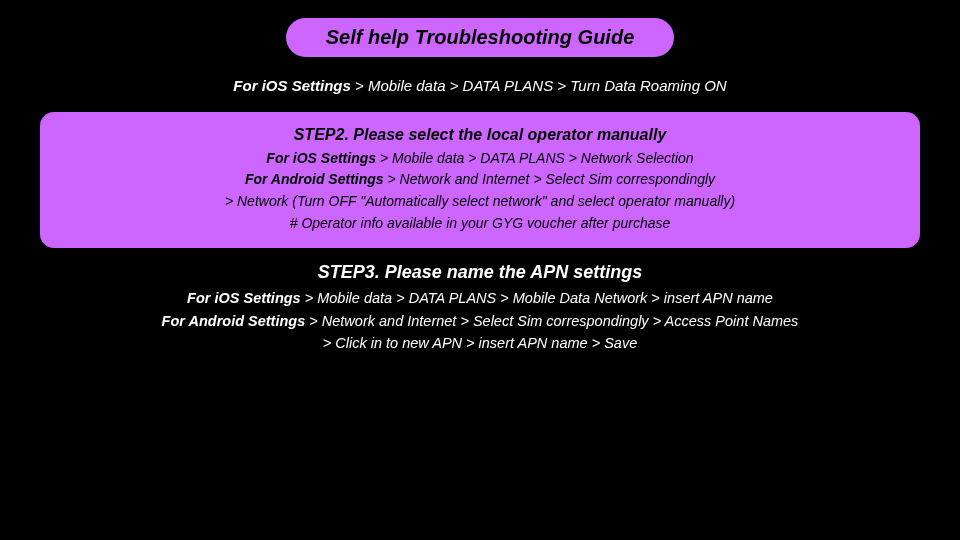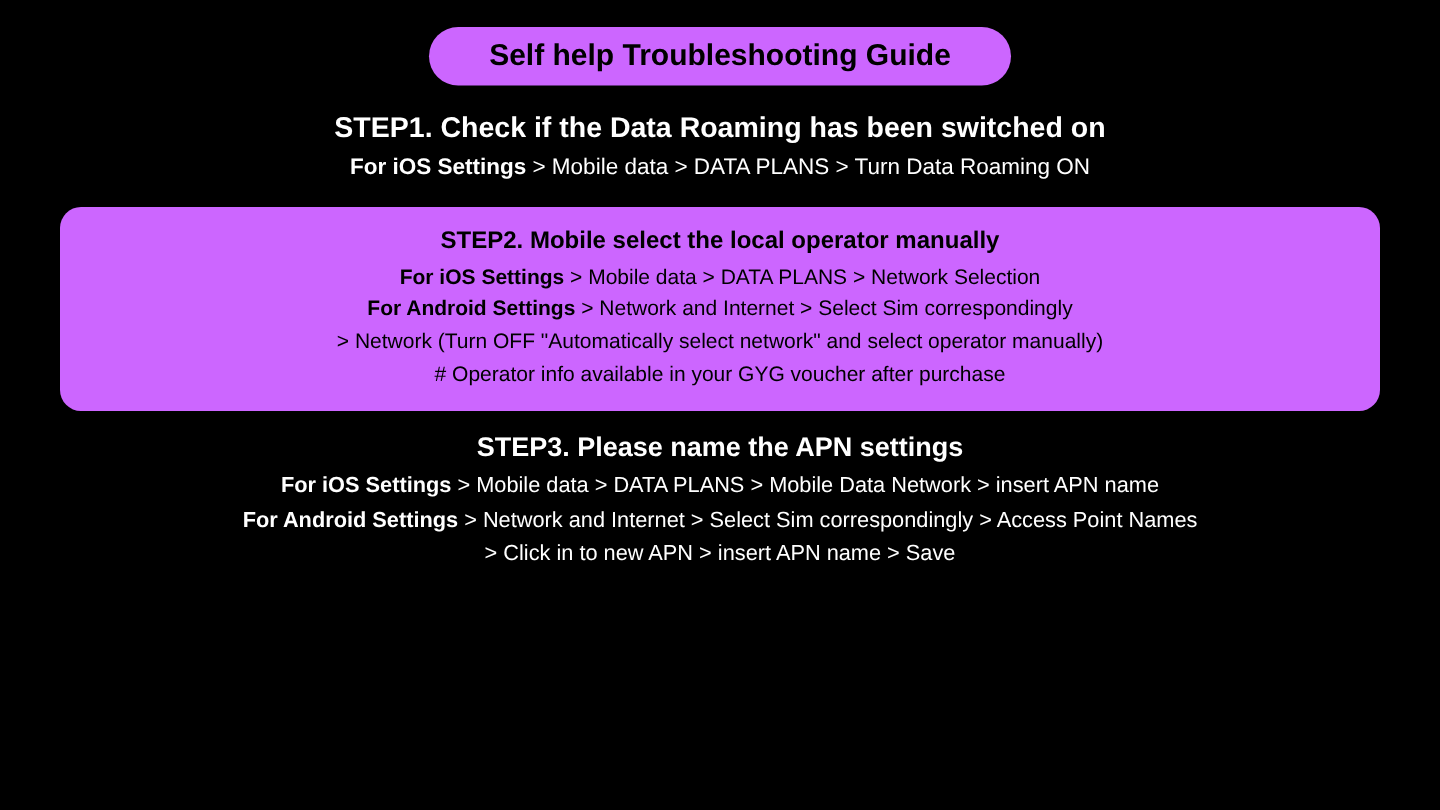--- a/index.html
+++ b/index.html
@@ -1,18 +1,19 @@
 <!DOCTYPE html>
 <html><head>
   <meta charset="utf-8">
   <style>
     * {
       margin: 0;
       padding: 0;
       box-sizing: border-box;
+      font-style: italic;
     }
 
     body {
       width: 960px;
       height: 540px;
       background-color: #000000;
       font-family: Arial, sans-serif;
       display: flex;
       flex-direction: column;
       align-items: center;
@@ -106,28 +107,27 @@
     }
   </style>
 </head>
 <body>
 
 <div class="title-badge">
   <span>Self help Troubleshooting Guide</span>
 </div>
 
 <div class="step1-section">
-  <div class="step1-heading">STEP1. Check if the Data Roaming has been switched on</div>
   <div class="step1-line">
     <strong>For iOS Settings</strong><span> &gt; Mobile data &gt; DATA PLANS &gt; Turn Data Roaming ON</span>
   </div>
 </div>
 
 <div class="step2-box">
-  <div class="step2-heading">STEP2. Mobile select the local operator manually</div>
+  <div class="step2-heading">STEP2. Please select the local operator manually</div>
   <div class="step2-line">
     <strong>For iOS Settings</strong><span> &gt; Mobile data &gt; DATA PLANS &gt; Network Selection</span>
   </div>
   <div class="step2-line">
     <strong>For Android Settings</strong><span> &gt; Network and Internet &gt; Select Sim correspondingly</span>
   </div>
   <div class="step2-line">&gt; Network (Turn OFF "Automatically select network" and select operator manually)</div>
   <div class="step2-line"># Operator info available in your GYG voucher after purchase</div>
 </div>
 

